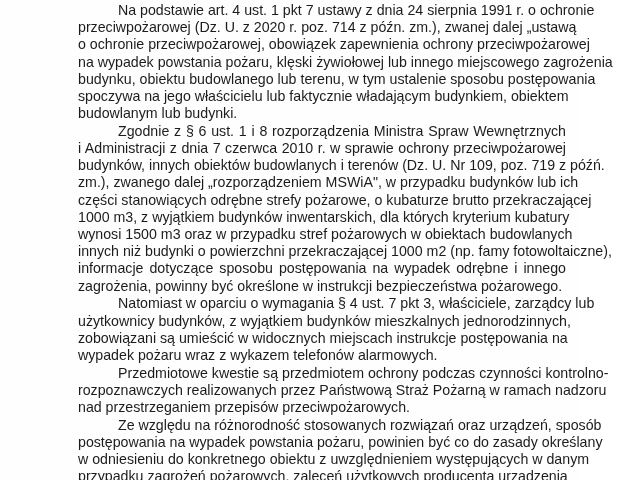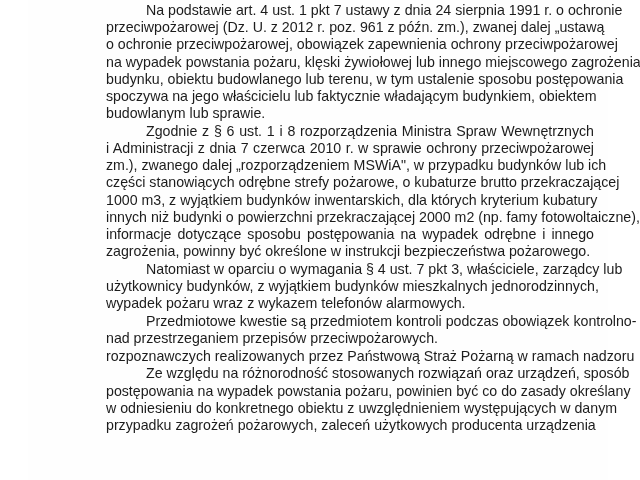--- a/index.html
+++ b/index.html
@@ -13,21 +13,20 @@
       overflow: hidden;
       position: relative;
     }
     .page {
       position: absolute;
       left: 0;
       top: 0;
       width: 580px;
       height: 480px;
       background: #fefefe;
-      margin-left: 28px;
     }
     .text-column {
       position: absolute;
       left: 78px;
       top: 2px;
       width: 488px;
       font-family: "Liberation Sans", sans-serif;
       font-size: 14.2px;
       color: #1c1c1c;
     }
@@ -51,49 +50,52 @@
     }
   </style>
 </head>
 <body>
 
 <div class="page">
   <div class="text-column">
 
     <p class="paragraph">
       <span class="line first">Na podstawie art. 4 ust. 1 pkt 7 ustawy z dnia 24 sierpnia 1991 r. o ochronie</span>
-      <span class="line">przeciwpożarowej (Dz. U. z 2012 r. poz. 961 z późn. zm.), zwanej dalej „ustawą</span>
+      <span class="line">przeciwpożarowej (Dz. U. z 2020 r. poz. 714 z późn. zm.), zwanej dalej „ustawą</span>
       <span class="line">o ochronie przeciwpożarowej, obowiązek zapewnienia ochrony przeciwpożarowej</span>
       <span class="line">na wypadek powstania pożaru, klęski żywiołowej lub innego miejscowego zagrożenia</span>
       <span class="line">budynku, obiektu budowlanego lub terenu, w tym ustalenie sposobu postępowania</span>
       <span class="line">spoczywa na jego właścicielu lub faktycznie władającym budynkiem, obiektem</span>
-      <span class="line last">budowlanym lub sprawie.</span>
+      <span class="line last">budowlanym lub budynki.</span>
     </p>
 
     <p class="paragraph">
       <span class="line first">Zgodnie z § 6 ust. 1 i 8 rozporządzenia Ministra Spraw Wewnętrznych</span>
       <span class="line">i Administracji z dnia 7 czerwca 2010 r. w sprawie ochrony przeciwpożarowej</span>
+      <span class="line">budynków, innych obiektów budowlanych i terenów (Dz. U. Nr 109, poz. 719 z późń.</span>
       <span class="line">zm.), zwanego dalej „rozporządzeniem MSWiA", w przypadku budynków lub ich</span>
       <span class="line">części stanowiących odrębne strefy pożarowe, o kubaturze brutto przekraczającej</span>
       <span class="line">1000 m3, z wyjątkiem budynków inwentarskich, dla których kryterium kubatury</span>
-      <span class="line">innych niż budynki o powierzchni przekraczającej 2000 m2 (np. famy fotowoltaiczne),</span>
+      <span class="line">wynosi 1500 m3 oraz w przypadku stref pożarowych w obiektach budowlanych</span>
+      <span class="line">innych niż budynki o powierzchni przekraczającej 1000 m2 (np. famy fotowoltaiczne),</span>
       <span class="line">informacje dotyczące sposobu postępowania na wypadek odrębne i innego</span>
       <span class="line last">zagrożenia, powinny być określone w instrukcji bezpieczeństwa pożarowego.</span>
     </p>
 
     <p class="paragraph">
       <span class="line first">Natomiast w oparciu o wymagania § 4 ust. 7 pkt 3, właściciele, zarządcy lub</span>
       <span class="line">użytkownicy budynków, z wyjątkiem budynków mieszkalnych jednorodzinnych,</span>
+      <span class="line">zobowiązani są umieścić w widocznych miejscach instrukcje postępowania na</span>
       <span class="line last">wypadek pożaru wraz z wykazem telefonów alarmowych.</span>
     </p>
 
     <p class="paragraph">
-      <span class="line first">Przedmiotowe kwestie są przedmiotem kontroli podczas obowiązek kontrolno-</span>
+      <span class="line first">Przedmiotowe kwestie są przedmiotem ochrony podczas czynności kontrolno-</span>
+      <span class="line">rozpoznawczych realizowanych przez Państwową Straż Pożarną w ramach nadzoru</span>
       <span class="line last">nad przestrzeganiem przepisów przeciwpożarowych.</span>
-      <span class="line">rozpoznawczych realizowanych przez Państwową Straż Pożarną w ramach nadzoru</span>
     </p>
 
     <p class="paragraph">
       <span class="line first">Ze względu na różnorodność stosowanych rozwiązań oraz urządzeń, sposób</span>
       <span class="line">postępowania na wypadek powstania pożaru, powinien być co do zasady określany</span>
       <span class="line">w odniesieniu do konkretnego obiektu z uwzględnieniem występujących w danym</span>
       <span class="line">przypadku zagrożeń pożarowych, zaleceń użytkowych producenta urządzenia</span>
     </p>
 
   </div>

